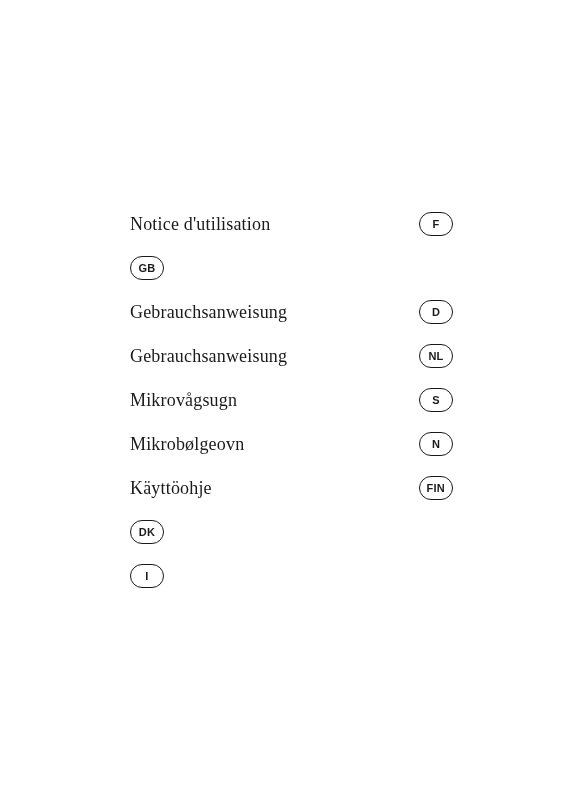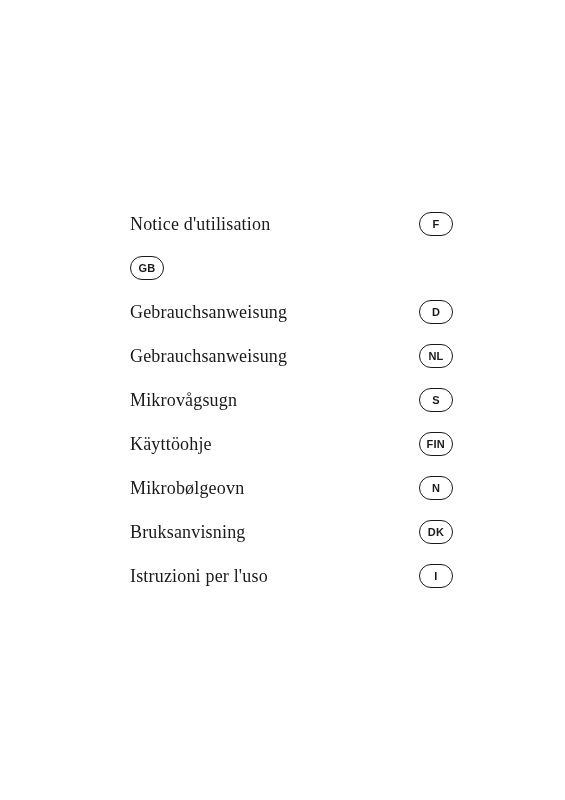--- a/index.html
+++ b/index.html
@@ -82,29 +82,27 @@
       </li>
       <li class="manual-item">
         <span class="manual-label">Gebrauchsanweisung</span>
         <span class="lang-badge">NL</span>
       </li>
       <li class="manual-item">
         <span class="manual-label">Mikrovågsugn</span>
         <span class="lang-badge">S</span>
       </li>
       <li class="manual-item">
+        <span class="manual-label">Mikrobølgeovn</span>
+        <span class="lang-badge">N</span>
+      </li>
+      <li class="manual-item">
         <span class="manual-label">Käyttöohje</span>
         <span class="lang-badge">FIN</span>
       </li>
       <li class="manual-item">
-        <span class="manual-label">Mikrobølgeovn</span>
-        <span class="lang-badge">N</span>
-      </li>
-      <li class="manual-item">
-        <span class="manual-label">Bruksanvisning</span>
         <span class="lang-badge">DK</span>
       </li>
       <li class="manual-item">
-        <span class="manual-label">Istruzioni per l'uso</span>
         <span class="lang-badge">I</span>
       </li>
     </ul>
 </div>
 
 </body></html>

